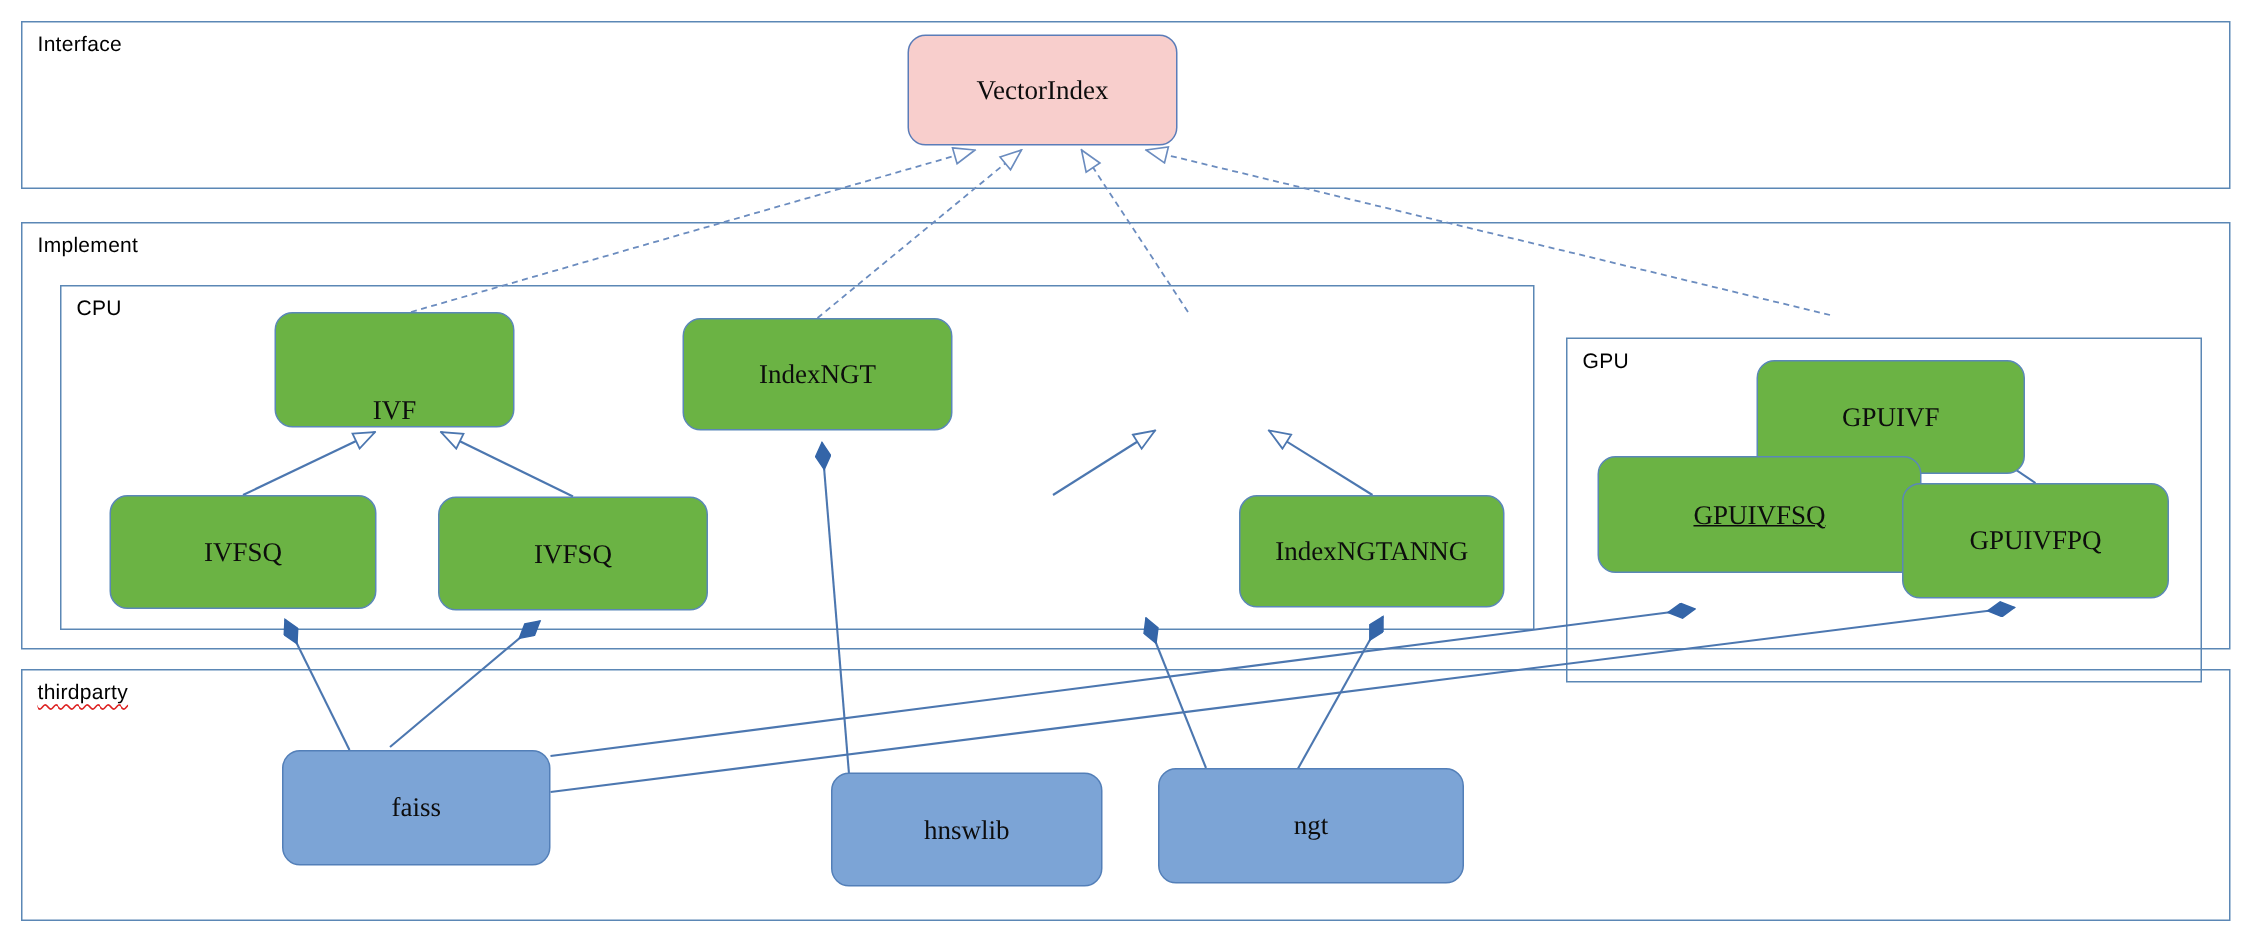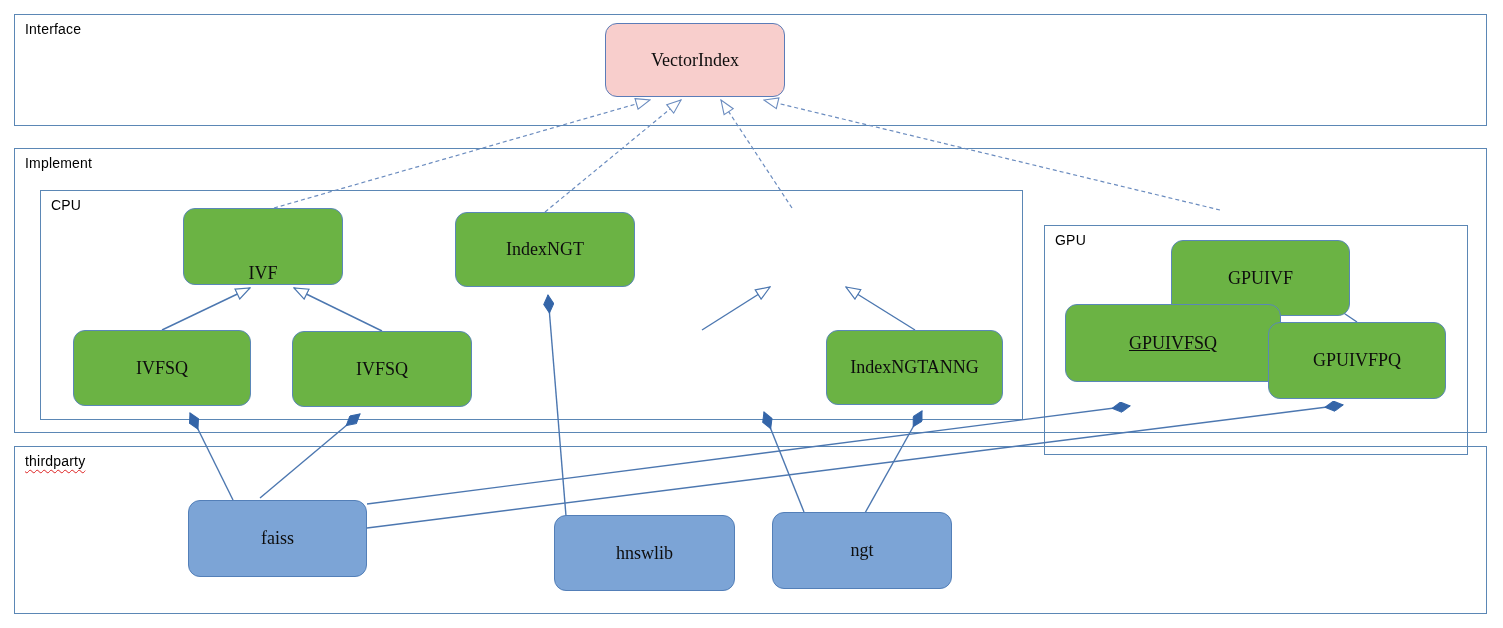--- a/index.html
+++ b/index.html
@@ -134,17 +134,17 @@
   <div class="node green" style="left:1268px;top:322px;width:178px;height:77px;">
       <span>GPUIVFPQ</span>
     </div>
 
   <div class="node blue" style="left:188px;top:500px;width:179px;height:77px;">
       <span>faiss</span>
     </div>
   <div class="node blue" style="left:506px;top:515px;width:181px;height:76px;margin-left:48px;">
       <span>hnswlib</span>
     </div>
-  <div class="node blue" style="left:772px;top:512px;width:180px;height:77px;">
+  <div class="node blue" style="left:772px;top:512px;width:204px;height:77px;">
       <span>ngt</span>
     </div>
 
 </div>
 
 </body></html>

